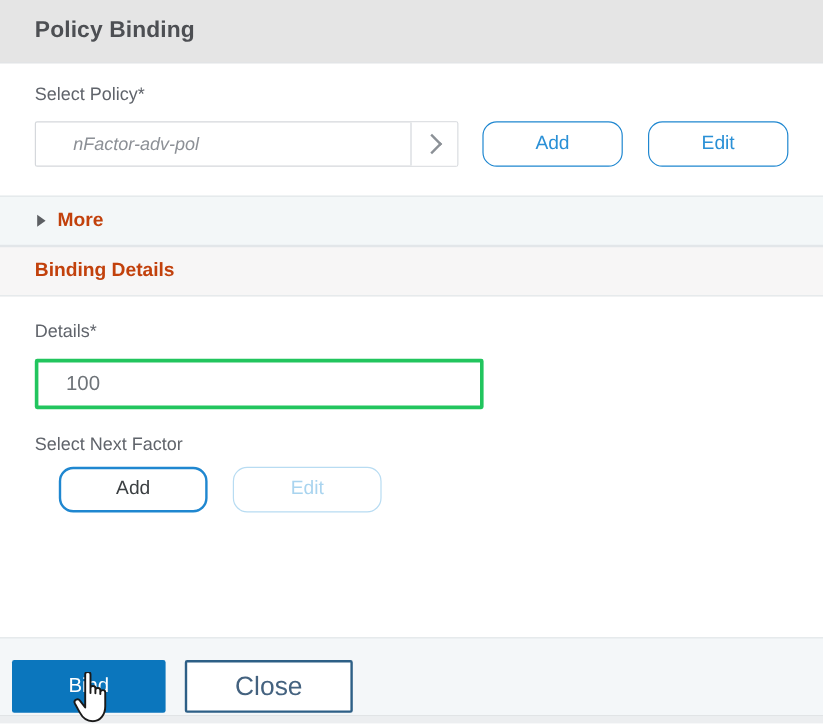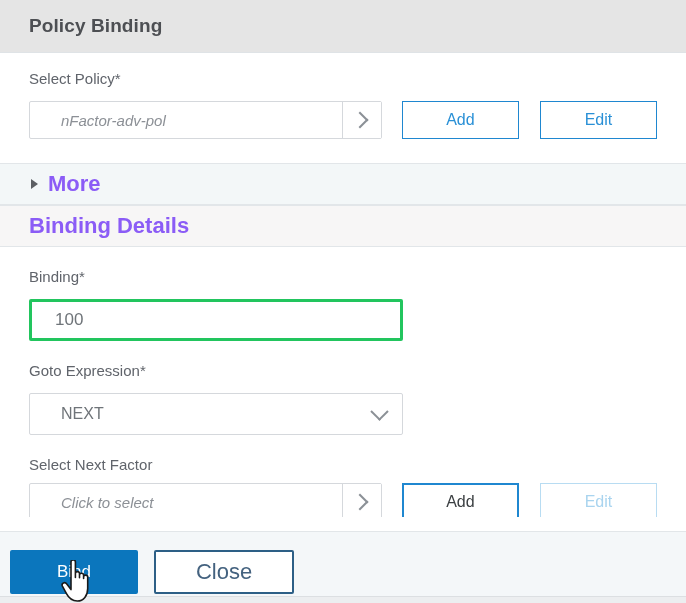--- a/index.html
+++ b/index.html
@@ -148,21 +148,21 @@
     border-right: 2px solid #8b9096;
     border-bottom: 2px solid #8b9096;
     transform: rotate(45deg) translate(-2px,-2px);
   }
 
   
   .side-btn {
     width: 124px;
     height: 38px;
     border: 1px solid #1f87d0;
-    border-radius: 0;
+    border-radius: 12px;
     background: #ffffff;
     color: #2a90d6;
     font-size: 16px;
     font-family: "Liberation Sans", sans-serif;
     display: flex;
     align-items: center;
     justify-content: center;
     box-sizing: border-box;
     cursor: pointer;
     padding: 0;
@@ -191,23 +191,23 @@
     box-sizing: border-box;
   }
   .band-more {
     background: #f3f7f8;
     cursor: pointer;
   }
   .band-details {
     background: #f7f6f6;
   }
   .band-label {
-    font-size: 22px;
+    font-size: 16px;
     font-weight: bold;
-    color: #8b5cf6;
+    color: #c2410c;
   }
   .tri-right {
     width: 0;
     height: 0;
     border-left: 7px solid #5c5f63;
     border-top: 5px solid transparent;
     border-bottom: 5px solid transparent;
     margin-right: 10px;
     margin-left: 2px;
   }
@@ -323,46 +323,31 @@
       <span class="tri-right"></span>
       <span class="band-label">More</span>
     </div>
 
     <div class="band band-details">
       <span class="band-label">Binding Details</span>
     </div>
 
     <div class="field-block">
       <div class="gap-20"></div>
-      <div class="field-label">Binding*</div>
+      <div class="field-label">Details*</div>
       <div class="gap-12"></div>
       <div class="textbox">100</div>
       <div class="gap-20"></div>
     </div>
 
-    <div class="field-block">
-      <div class="field-label">Goto Expression*</div>
-      <div class="gap-12"></div>
-      <div class="selectbox">
-        <span>NEXT</span>
-        <span class="chev-down"></span>
-      </div>
-      <div class="gap-20"></div>
-    </div>
 
     <div class="field-block">
       <div class="field-label">Select Next Factor</div>
       <div class="gap-8"></div>
       <div class="row">
-        <div class="picker">
-          <div class="picker-value">Click to select</div>
-          <div class="picker-btn">
-            <span class="chev-right"></span>
-          </div>
-        </div>
         <button class="side-btn focused btn-gap-left">Add</button>
         <button class="side-btn disabled btn-gap-mid">Edit</button>
       </div>
     </div>
 
   </div>
 
   <div class="panel-footer">
     <div class="footer-inner">
       <button class="btn-primary">Bind</button>

